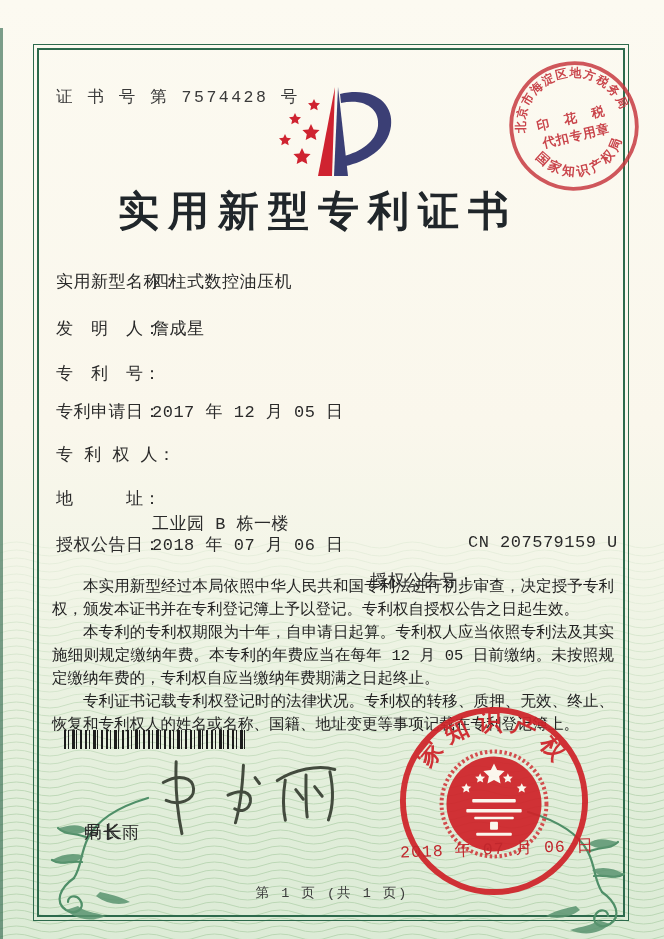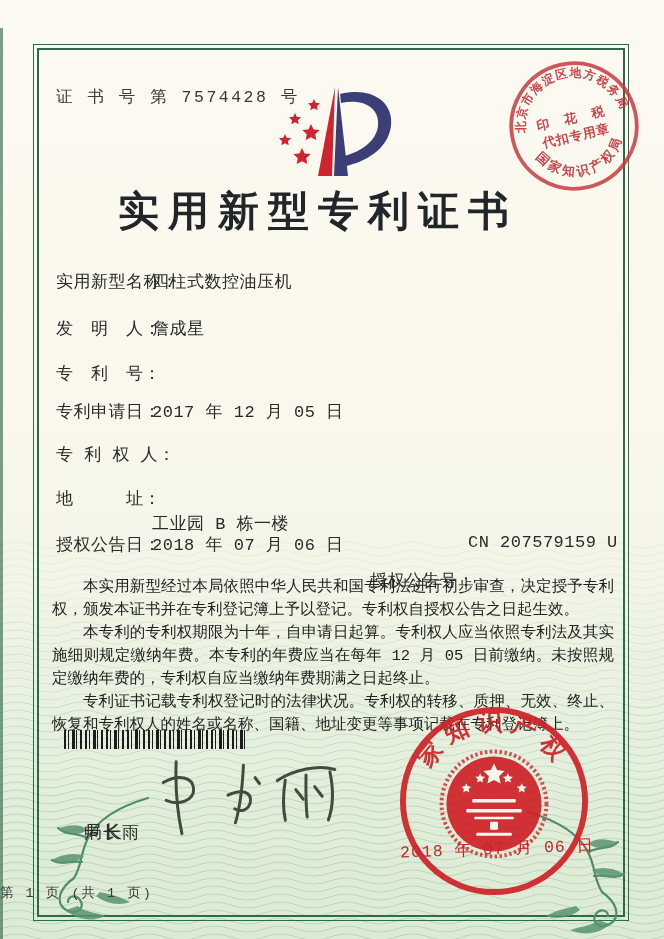--- a/index.html
+++ b/index.html
@@ -36,21 +36,21 @@
       #1c1c1c 8px 11px, transparent 11px 12px,
       #1c1c1c 12px 13px, transparent 13px 16px,
       #1c1c1c 16px 18px, transparent 18px 21px);
   }
   .sig-title{left:84px;top:820px;font-size:18px;letter-spacing:2px;z-index:3;}
   .sig-name{left:84px;top:821px;font-size:17px;letter-spacing:2px;z-index:3;}
   .signature{left:150px;top:750px;z-index:3;transform:rotate(-3deg);}
   .agency-seal{left:395px;top:702px;z-index:4;opacity:.93;}
   .seal-date{left:400px;top:838px;font-size:16.5px;color:#c1272d;letter-spacing:1px;
              z-index:5;transform:rotate(-2deg);white-space:nowrap;}
-  .footer{left:0;top:884px;width:664px;text-align:left;font-size:13.5px;letter-spacing:2px;color:#3c3c3c;z-index:3;}
+  .footer{left:0;top:884px;width:664px;text-align:center;font-size:13.5px;letter-spacing:2px;color:#3c3c3c;z-index:3;}
   .flourish{z-index:2;}
   .flourish-left{left:36px;top:796px;}
   .flourish-right{right:24px;top:810px;transform:scaleX(-1);}
 </style>
 </head>
 <body>
 
 <div class="page">
 
   <svg class="abs waves" width="664" height="939" viewBox="0 0 664 939">

